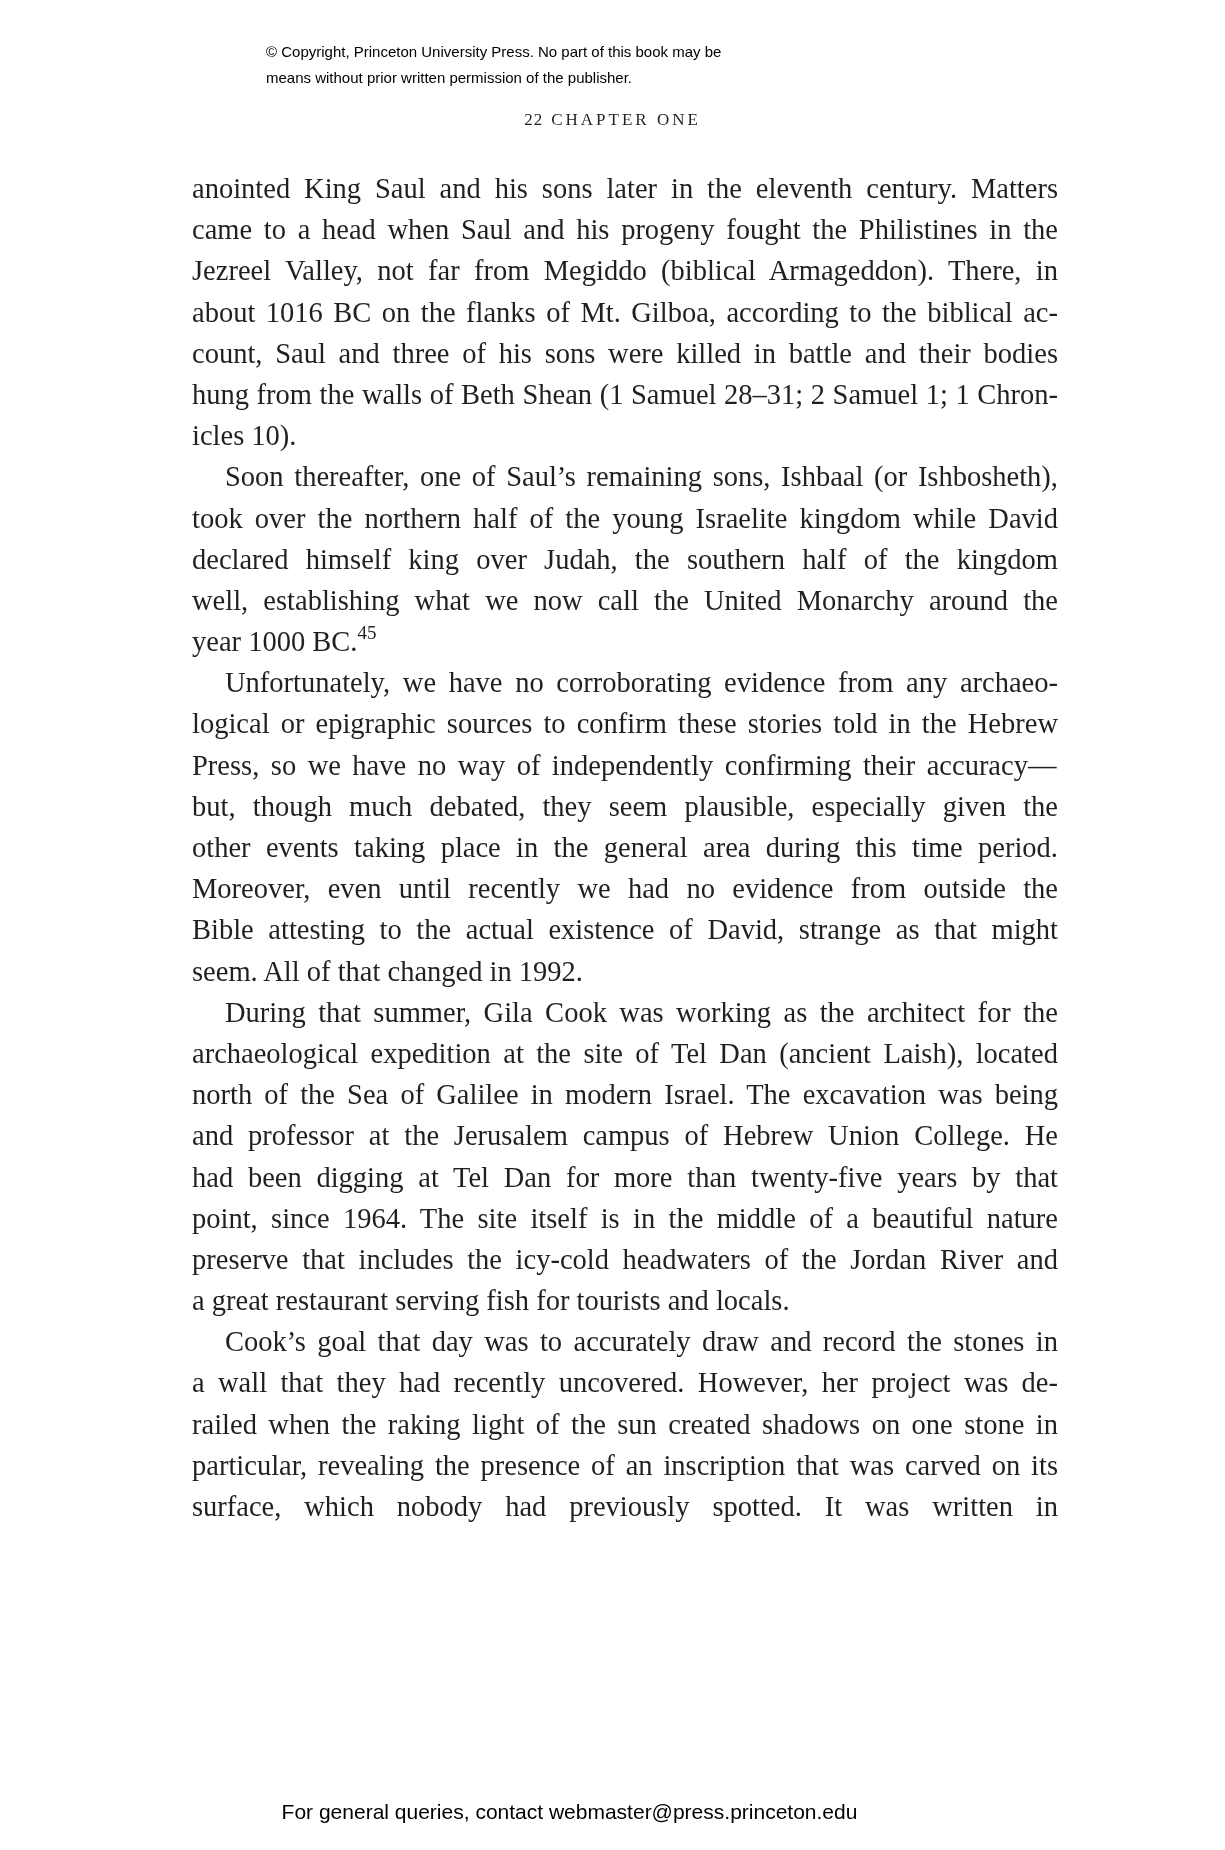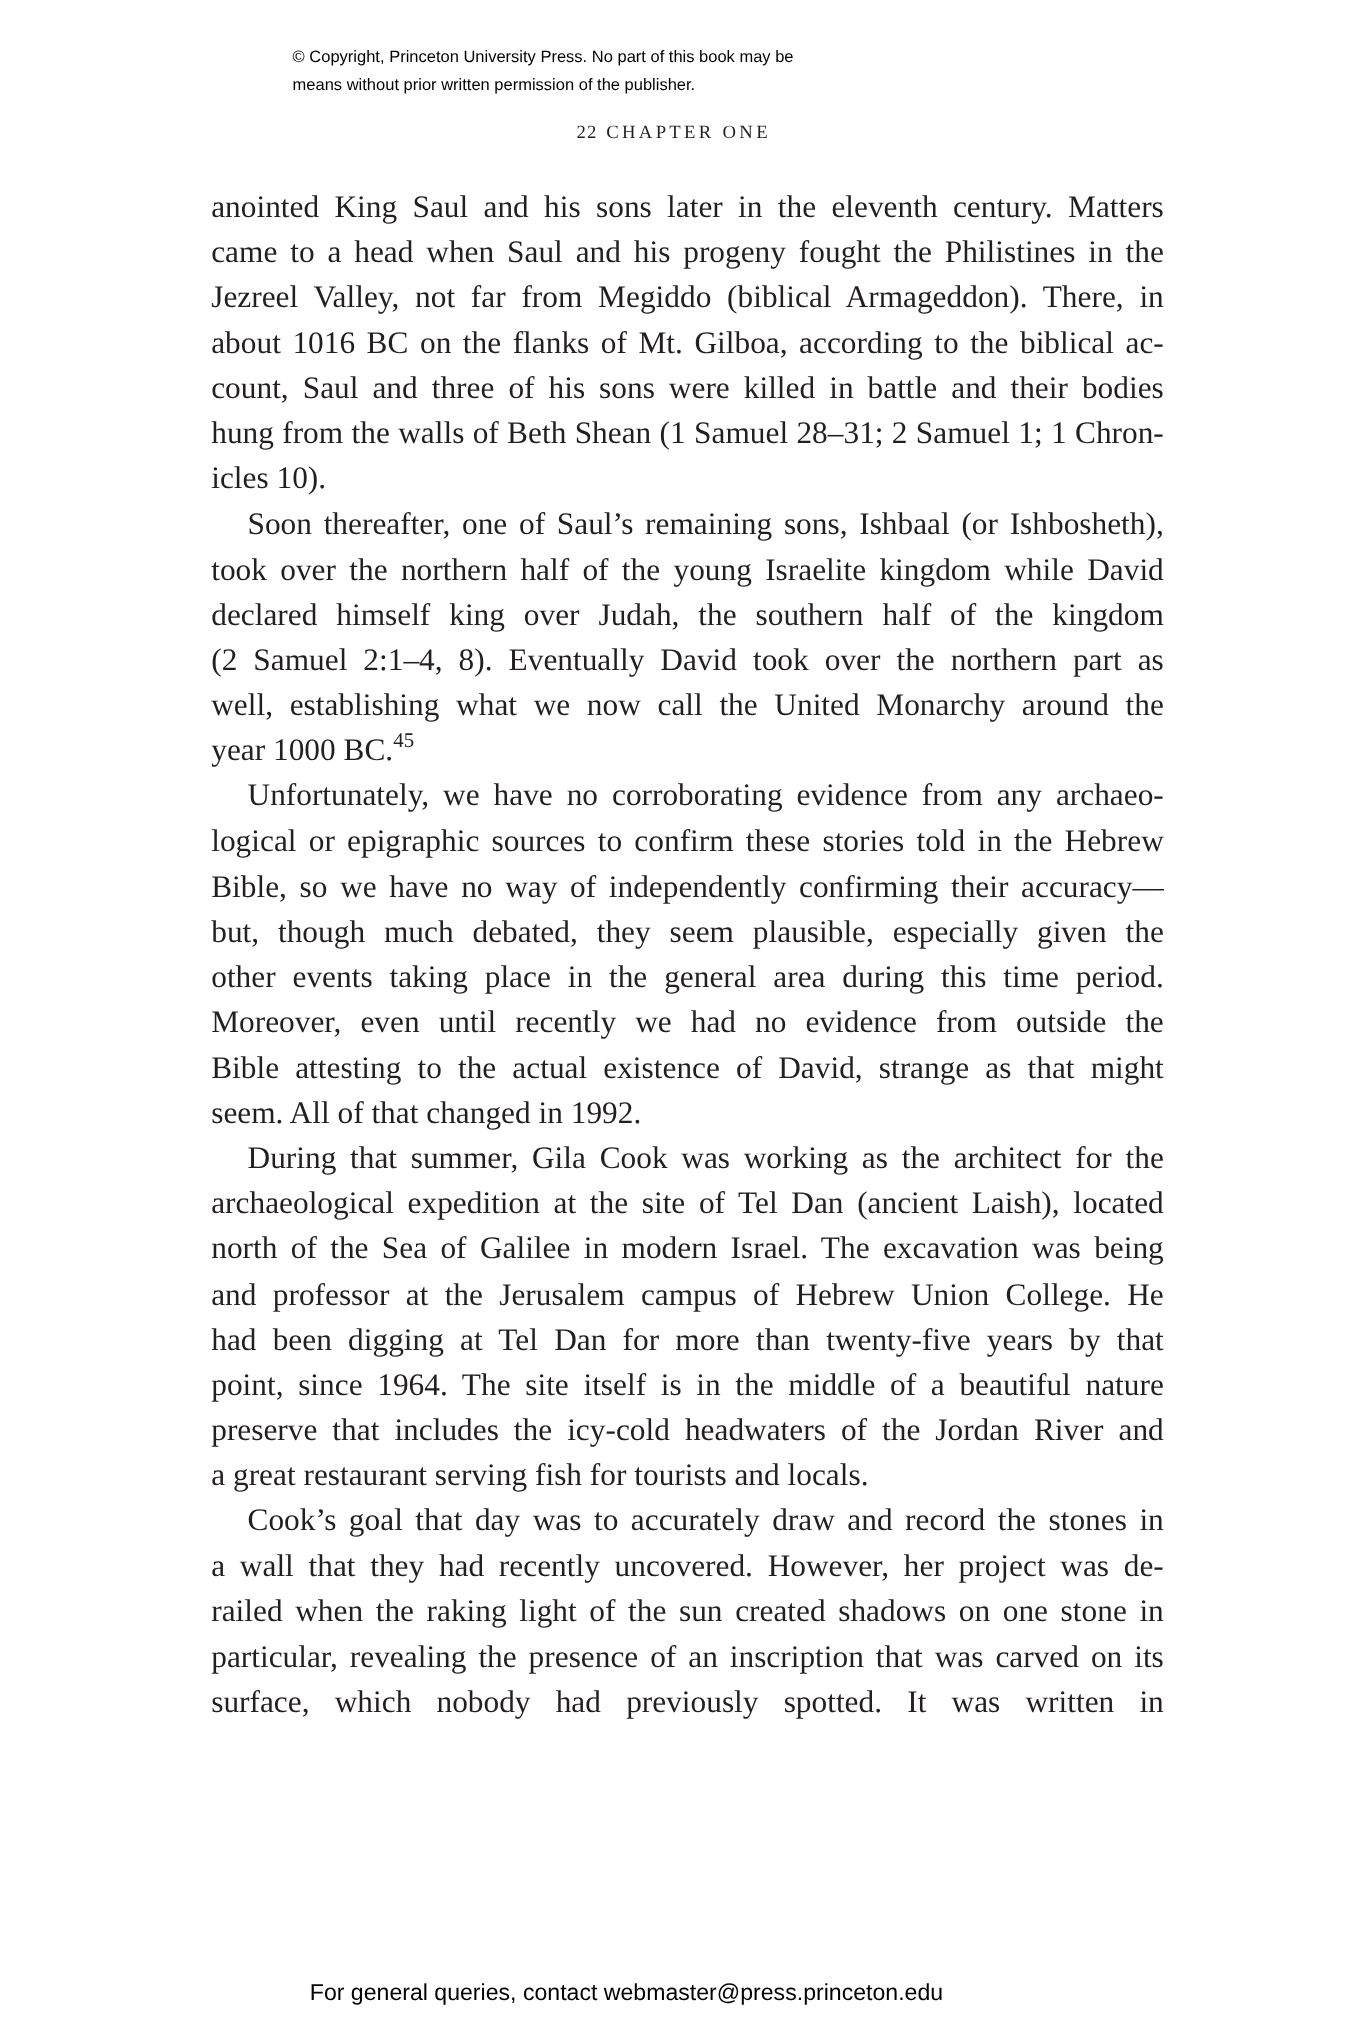--- a/index.html
+++ b/index.html
@@ -53,28 +53,27 @@
       <span class="line"><span style="display: inline-block; white-space: nowrap; word-spacing: 7.20139px;">Jezreel Valley, not far from Megiddo (biblical Armageddon). There, in</span></span>
       <span class="line"><span style="display: inline-block; white-space: nowrap; word-spacing: 3.35697px;">about 1016 BC on the flanks of Mt. Gilboa, according to the biblical ac-</span></span>
       <span class="line"><span style="display: inline-block; white-space: nowrap; word-spacing: 5.61058px;">count, Saul and three of his sons were killed in battle and their bodies</span></span>
       <span class="line"><span style="display: inline-block; white-space: nowrap; word-spacing: 0.454241px;">hung from the walls of Beth Shean (1 Samuel 28–31; 2 Samuel 1; 1 Chron-</span></span>
       <span class="line last"><span>icles 10).</span></span>
     </div>
     <div>
       <span class="line indent"><span style="display: inline-block; white-space: nowrap; word-spacing: 3.50694px;">Soon thereafter, one of Saul’s remaining sons, Ishbaal (or Ishbosheth),</span></span>
       <span class="line"><span style="display: inline-block; white-space: nowrap; word-spacing: 4.97727px;">took over the northern half of the young Israelite kingdom while David</span></span>
       <span class="line"><span style="display: inline-block; white-space: nowrap; word-spacing: 10.0656px;">declared himself king over Judah, the southern half of the kingdom</span></span>
-      <span class="line"><span style="display: inline-block; white-space: nowrap; word-spacing: 7.42188px;">(2 Samuel 2:1–4, 8). Eventually David took over the northern part as</span></span>
       <span class="line"><span style="display: inline-block; white-space: nowrap; word-spacing: 8.00781px;">well, establishing what we now call the United Monarchy around the</span></span>
       <span class="line last"><span>year 1000 BC.</span><sup class="fn">45</sup></span>
     </div>
     <div>
       <span class="line indent"><span style="display: inline-block; white-space: nowrap; word-spacing: 5.53906px;">Unfortunately, we have no corroborating evidence from any archaeo-</span></span>
       <span class="line"><span style="display: inline-block; white-space: nowrap; word-spacing: 3.97159px;">logical or epigraphic sources to confirm these stories told in the Hebrew</span></span>
-      <span class="line"><span style="display: inline-block; white-space: nowrap; word-spacing: 4.37188px;">Bible, so we have no way of independently confirming their accuracy—</span></span>
+      <span class="line"><span style="display: inline-block; white-space: nowrap; word-spacing: 4.37188px;">Press, so we have no way of independently confirming their accuracy—</span></span>
       <span class="line"><span style="display: inline-block; white-space: nowrap; word-spacing: 10.0417px;">but, though much debated, they seem plausible, especially given the</span></span>
       <span class="line"><span style="display: inline-block; white-space: nowrap; word-spacing: 8.22159px;">other events taking place in the general area during this time period.</span></span>
       <span class="line"><span style="display: inline-block; white-space: nowrap; word-spacing: 10.1859px;">Moreover, even until recently we had no evidence from outside the</span></span>
       <span class="line"><span style="display: inline-block; white-space: nowrap; word-spacing: 7.49716px;">Bible attesting to the actual existence of David, strange as that might</span></span>
       <span class="line last"><span>seem. All of that changed in 1992.</span></span>
     </div>
     <div>
       <span class="line indent"><span style="display: inline-block; white-space: nowrap; word-spacing: 5.31818px;">During that summer, Gila Cook was working as the architect for the</span></span>
       <span class="line"><span style="display: inline-block; white-space: nowrap; word-spacing: 5.26406px;">archaeological expedition at the site of Tel Dan (ancient Laish), located</span></span>
       <span class="line"><span style="display: inline-block; white-space: nowrap; word-spacing: 5.00781px;">north of the Sea of Galilee in modern Israel. The excavation was being</span></span>

